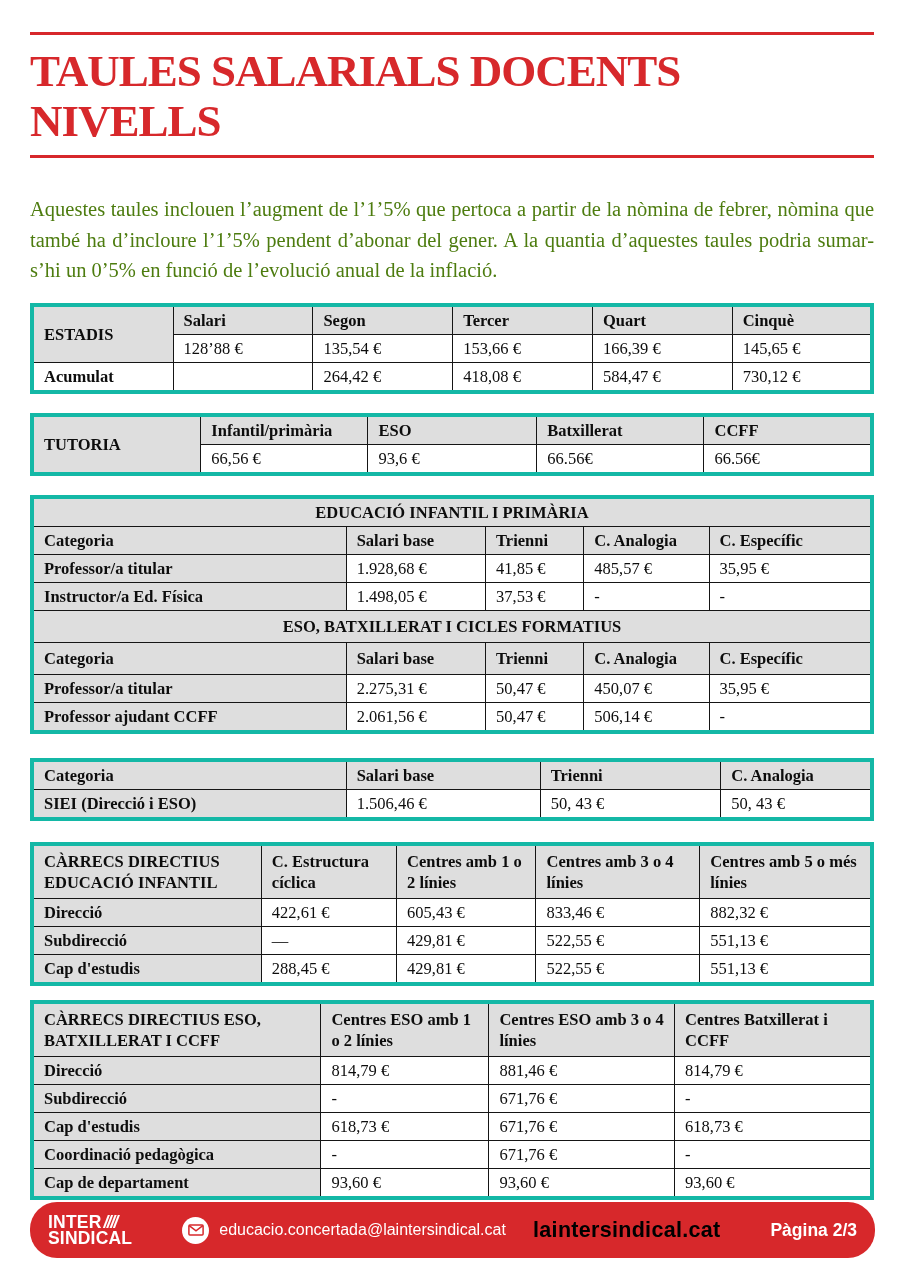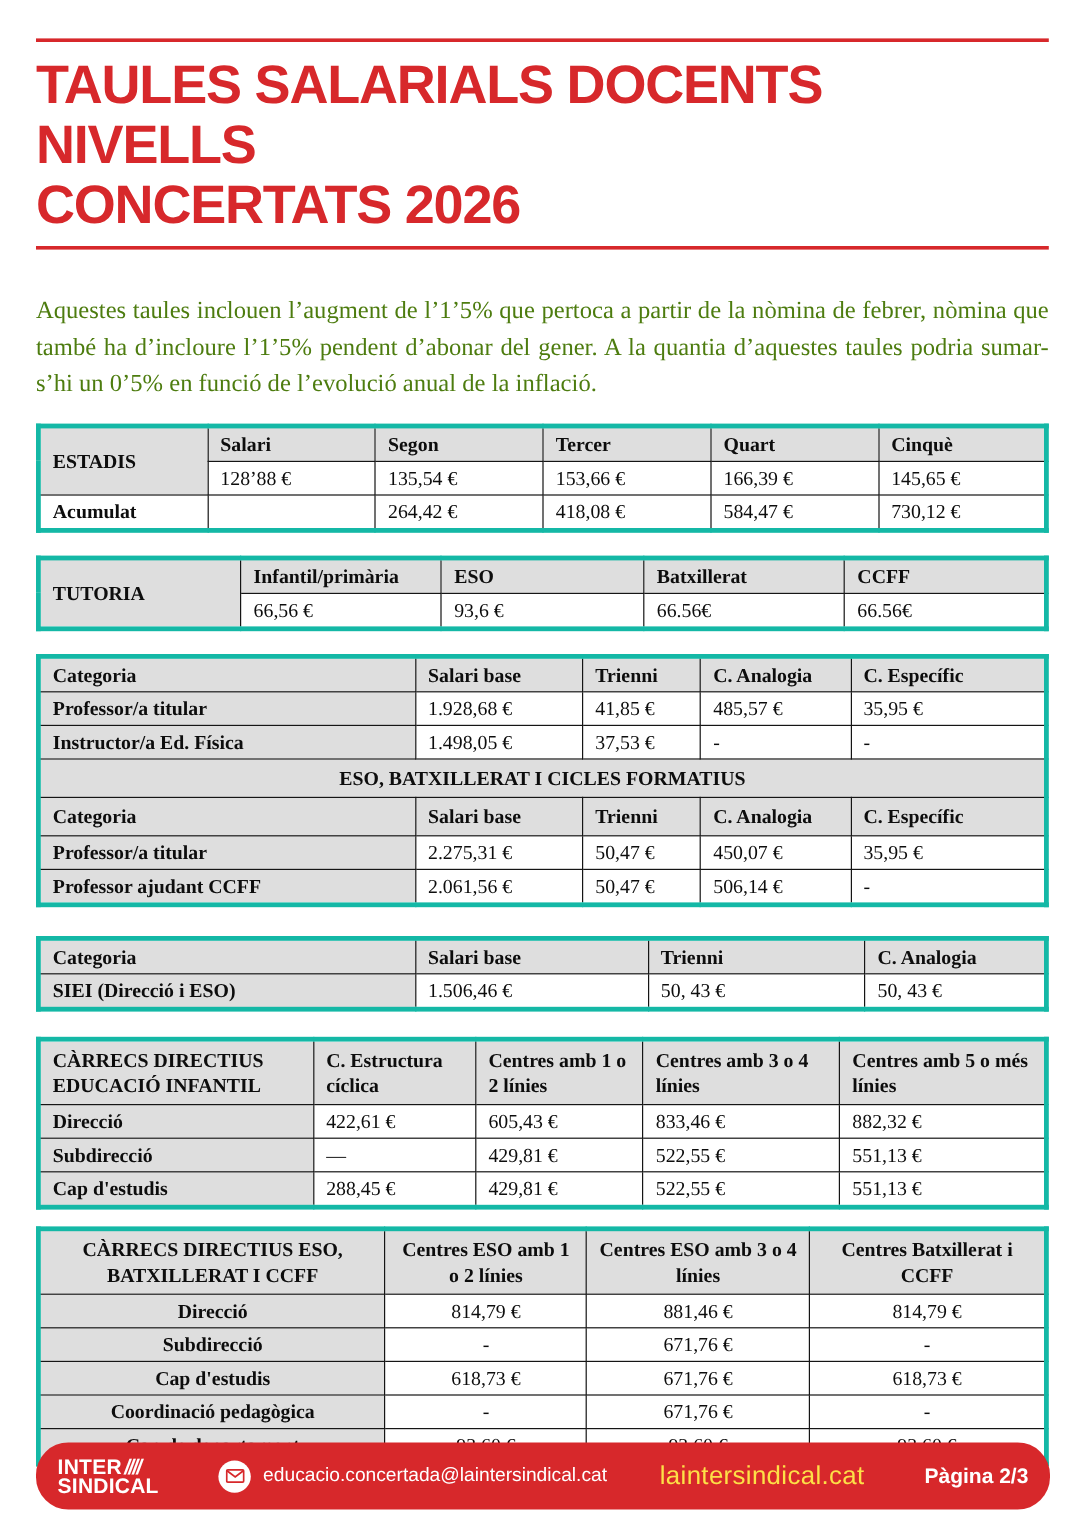--- a/index.html
+++ b/index.html
@@ -11,21 +11,21 @@
     font-family: "Liberation Serif", serif;
     color:#111;
     overflow: hidden;
   }
   .content { margin: 0 30px; }
 
   .rule { border:none; border-top:3px solid #d7282b; margin:0; }
   .rule-top { margin-top:32px; }
 
   .title {
-    font-family:Liberation Sans, sans-serif;
+    font-family:Liberation Serif, serif;
     font-weight:bold;
     color:#d7282b;
     font-size:45px;
     line-height:50px;
     letter-spacing:-1px;
     margin:11px 0 9px 0;
   }
 
   .intro {
     margin:36px 0 0 0;
@@ -54,21 +54,21 @@
   td.b { font-weight:bold; }
   td.c { text-align:center; }
   td.vt { vertical-align:top; }
   tr.tall td { padding-top:5px; padding-bottom:5px; }
 
   .t-estadis { margin-top:17px; }
   .t-tutoria { margin-top:19px; }
   .t-levels  { margin-top:19px; }
   .t-siei    { margin-top:24px; }
   .t-c1      { margin-top:21px; }
-  .t-c2      { margin-top:14px;text-align:center; }
+  .t-c2      { margin-top:14px; }
 
   .footer {
     position:absolute;
     left:30px; right:29px;
     top:1202px; height:56px;
     background:#d7282b;
     color:#ffffff;
     font-family:"Liberation Sans", sans-serif;
     display:flex;
     align-items:center;
@@ -78,32 +78,32 @@
   .logo { font-weight:bold; font-size:17.5px; line-height:16px; letter-spacing:0.2px; }
   .logo .slashes { font-style:italic; letter-spacing:-1.5px; margin-left:2px; }
   .email-group { display:flex; align-items:center; gap:10px; margin-left:50px; margin-right:auto; }
   .env {
     width:27px; height:27px; border-radius:50%;
     background:#ffffff;
     display:flex; align-items:center; justify-content:center;
     flex:0 0 auto;
   }
   .email { font-size:16px; color:#ffffff; text-decoration:none; }
-  .website { font-size:21.5px; font-weight:normal; letter-spacing:0.3px; color:#fde047; text-decoration:none; margin-right:50px; }
+  .website { font-size:21.5px; font-weight:bold; letter-spacing:0.3px; color:#000000; text-decoration:none; margin-right:50px; }
   .pagenum { font-size:17.5px; font-weight:bold; }
 </style>
 </head>
 <body>
 
 <div class="page">
   <div class="content">
 
     <hr class="rule rule-top">
 
-    <h1 class="title"><span>TAULES SALARIALS DOCENTS NIVELLS</span><br><span>CONCERTATS 2026</span></h1>
+    <h1 class="title"><span>TAULES SALARIALS DOCENTS NIVELLS</span><br></h1>
 
     <hr class="rule">
 
     <p class="intro">Aquestes taules inclouen l’augment de l’1’5% que pertoca a partir de la nòmina de febrer, nòmina que també ha d’incloure l’1’5% pendent d’abonar del gener. A la quantia d’aquestes taules podria sumar-s’hi un 0’5% en funció de l’evolució anual de la inflació.</p>
 
     <table class="tbl t-estadis">
       <colgroup>
           <col style="width:16.8%">
           <col style="width:16.64%">
           <col style="width:16.64%">
@@ -165,20 +165,23 @@
 
     <table class="tbl t-levels">
       <colgroup>
           <col style="width:37.4%">
           <col style="width:16.6%">
           <col style="width:11.7%">
           <col style="width:14.9%">
           <col style="width:19.4%">
         </colgroup>
       <tbody>
+          <tr>
+        <td class="g b c" colspan="5">EDUCACIÓ INFANTIL I PRIMÀRIA</td>
+      </tr>
       <tr>
         <td class="g b">Categoria</td>
         <td class="g b">Salari base</td>
         <td class="g b">Trienni</td>
         <td class="g b">C. Analogia</td>
         <td class="g b">C. Específic</td>
       </tr>
       <tr>
         <td class="g b">Professor/a titular</td>
         <td>1.928,68 €</td>

